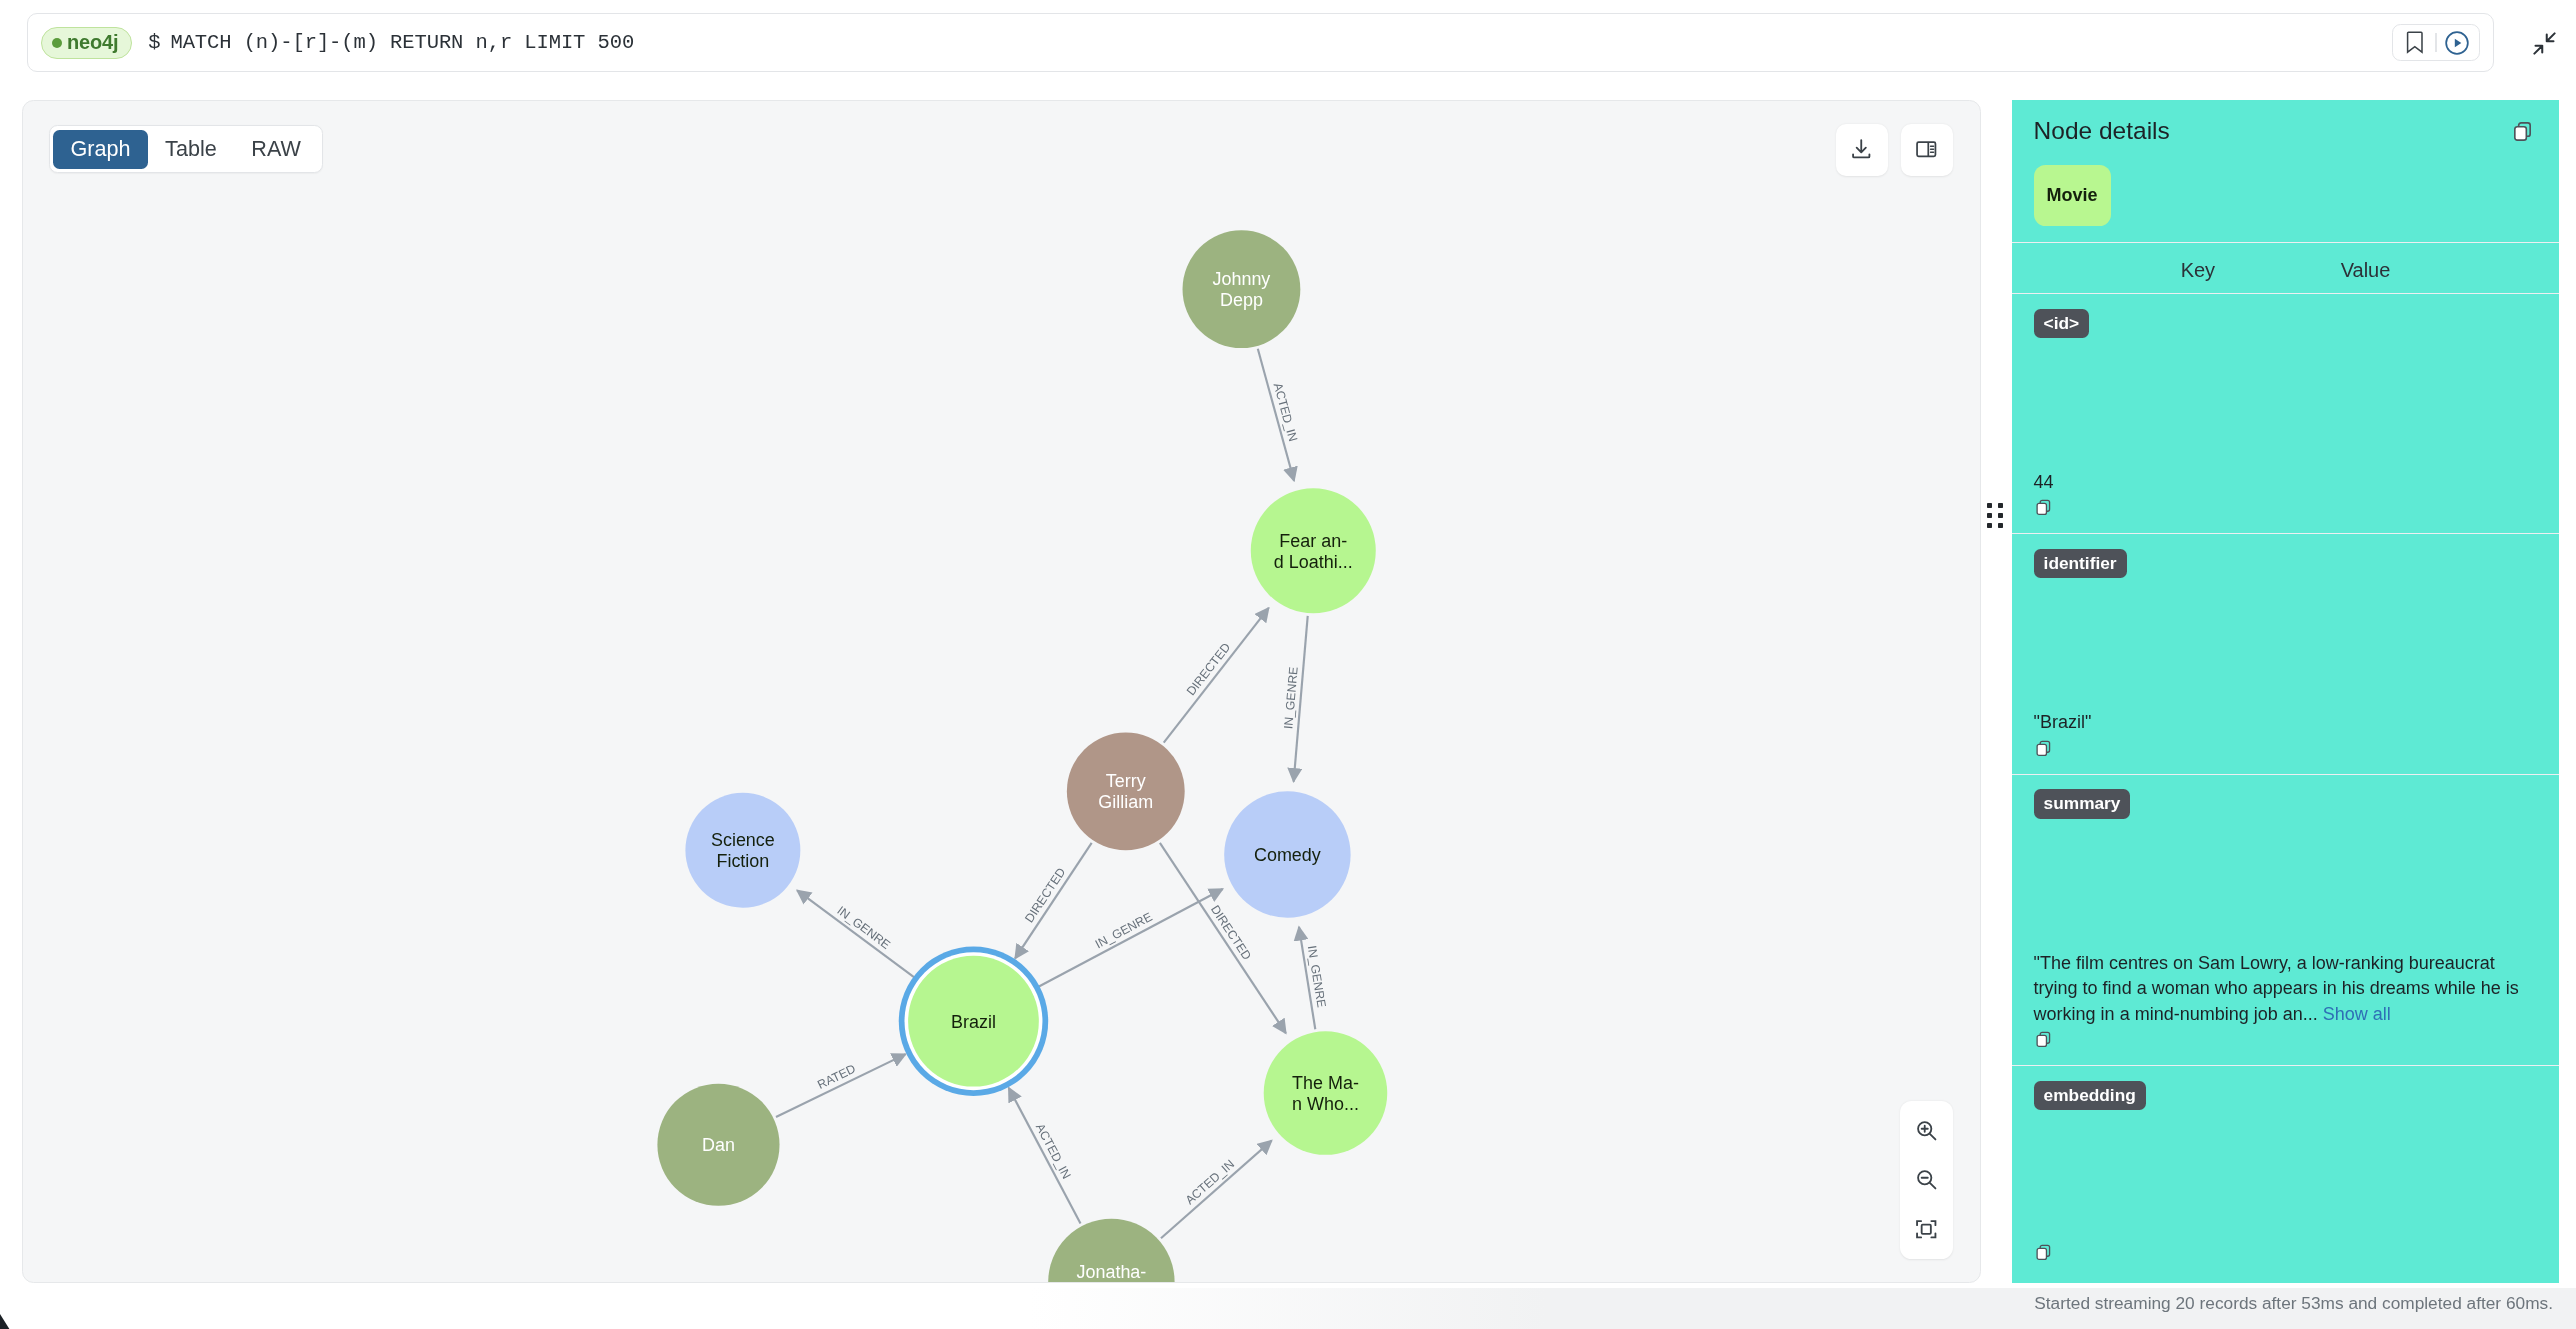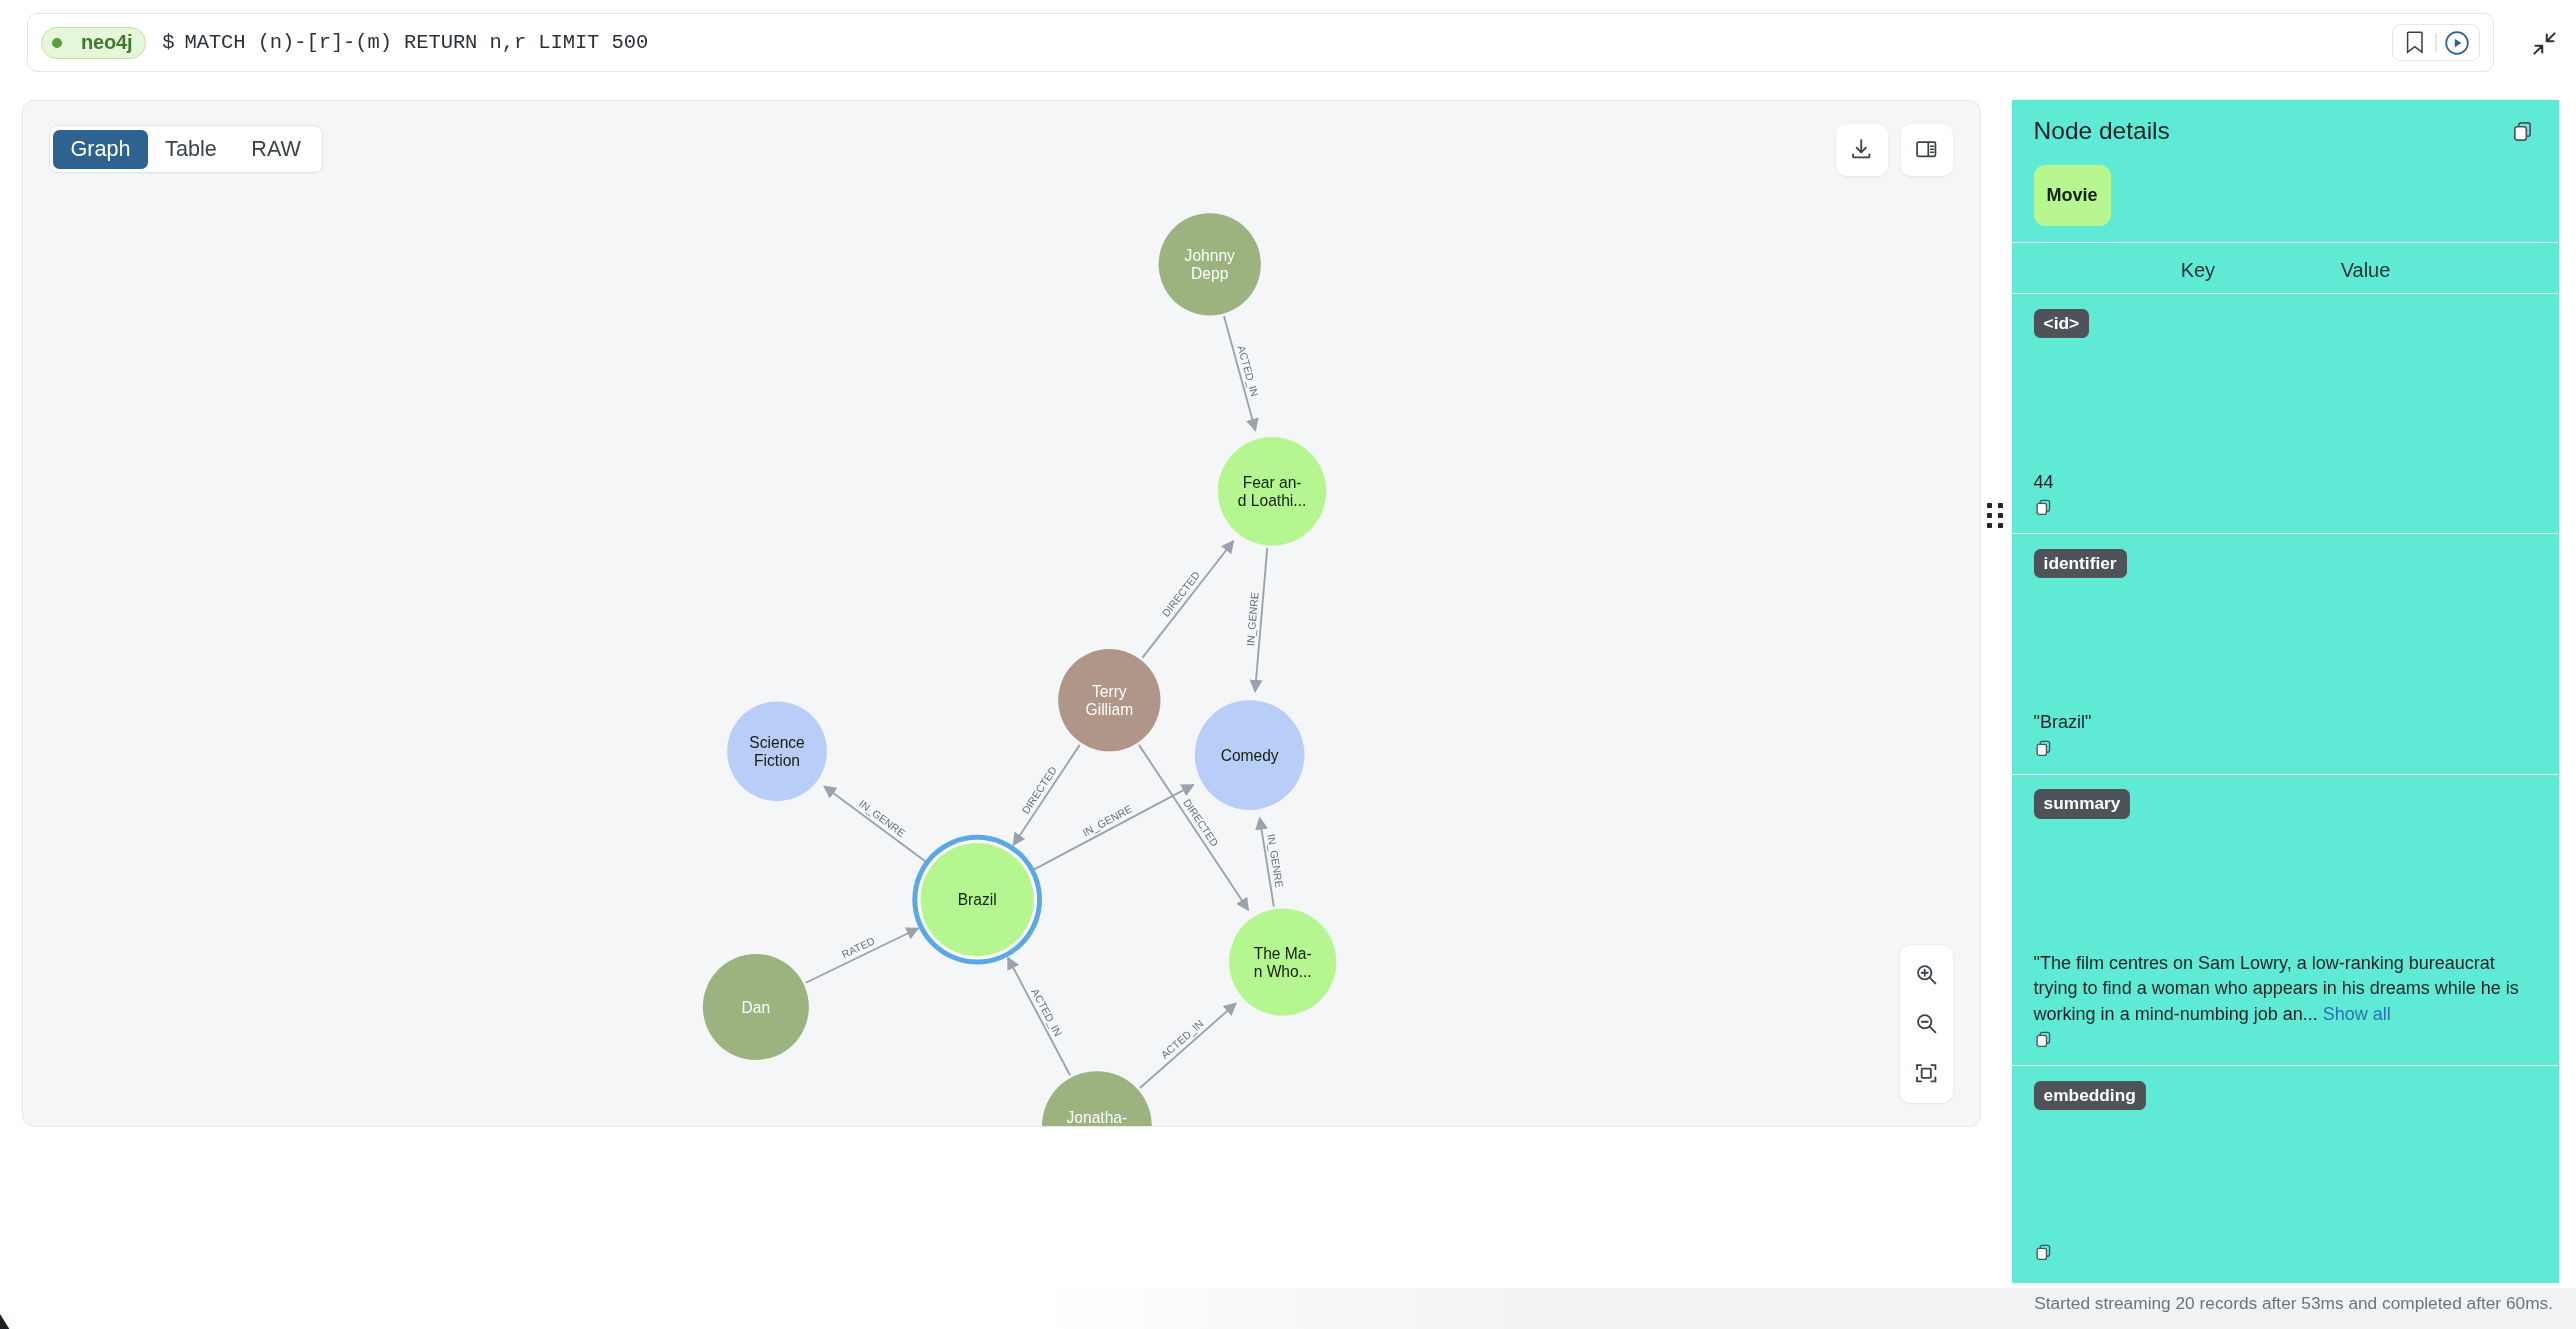--- a/index.html
+++ b/index.html
@@ -15,21 +15,21 @@
   .querybar {
     position: absolute; left: 27px; top: 13px;
     width: 2467px; height: 59px;
     background: #ffffff;
     border: 1.4px solid #e3e5e8;
     border-radius: 10px;
     display: flex; align-items: center;
     padding: 0 13px;
   }
   .neo4j-badge {
-    display: flex; align-items: center; gap: 19px;
+    display: flex; align-items: center; gap: 5px;
     background: #e6f7d9;
     border: 1.4px solid #bfe39d;
     border-radius: 16px;
     height: 32px; padding: 0 13px 0 10px;
     color: #3f7a2e; font-weight: bold; font-size: 20px;
     letter-spacing: -0.2px;
     flex: 0 0 auto;
   }
   .neo4j-dot {
     width: 10px; height: 10px; border-radius: 50%;
@@ -63,21 +63,21 @@
     cursor: pointer;
   }
 
   
   .workspace {
     position: absolute; left: 0; top: 81px;
     width: 2576px; height: 1207px;
   }
   .graph-panel {
     position: absolute; left: 21.6px; top: 18.7px;
-    width: 1959px; height: 1027px;
+    width: 1959px; height: 1183px;
     background: #f5f6f7;
     border: 1.4px solid #e6e8ea;
     border-radius: 11.5px;
     overflow: hidden;
   }
 
   
   .tabs {
     position: absolute; left: 26px; top: 24.5px;
     display: flex; align-items: center;

